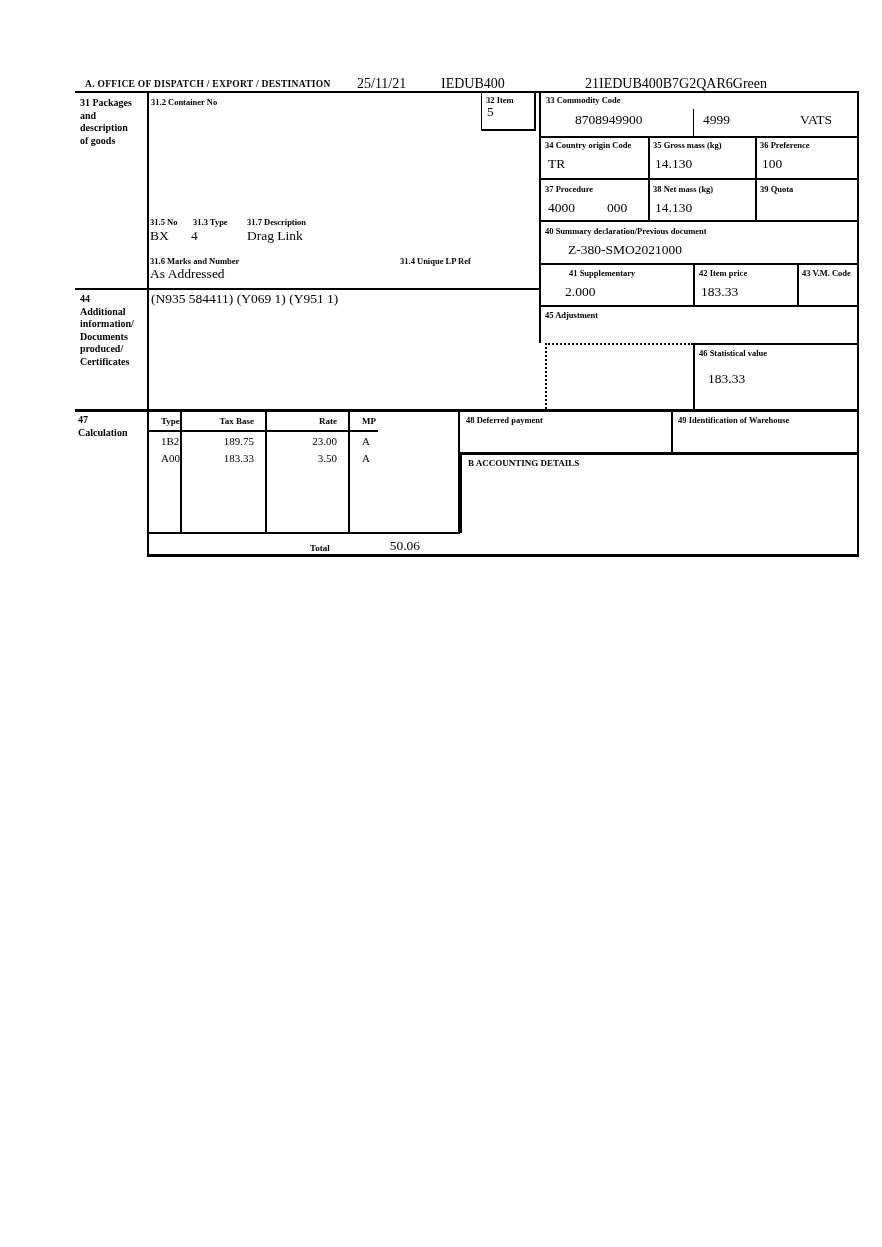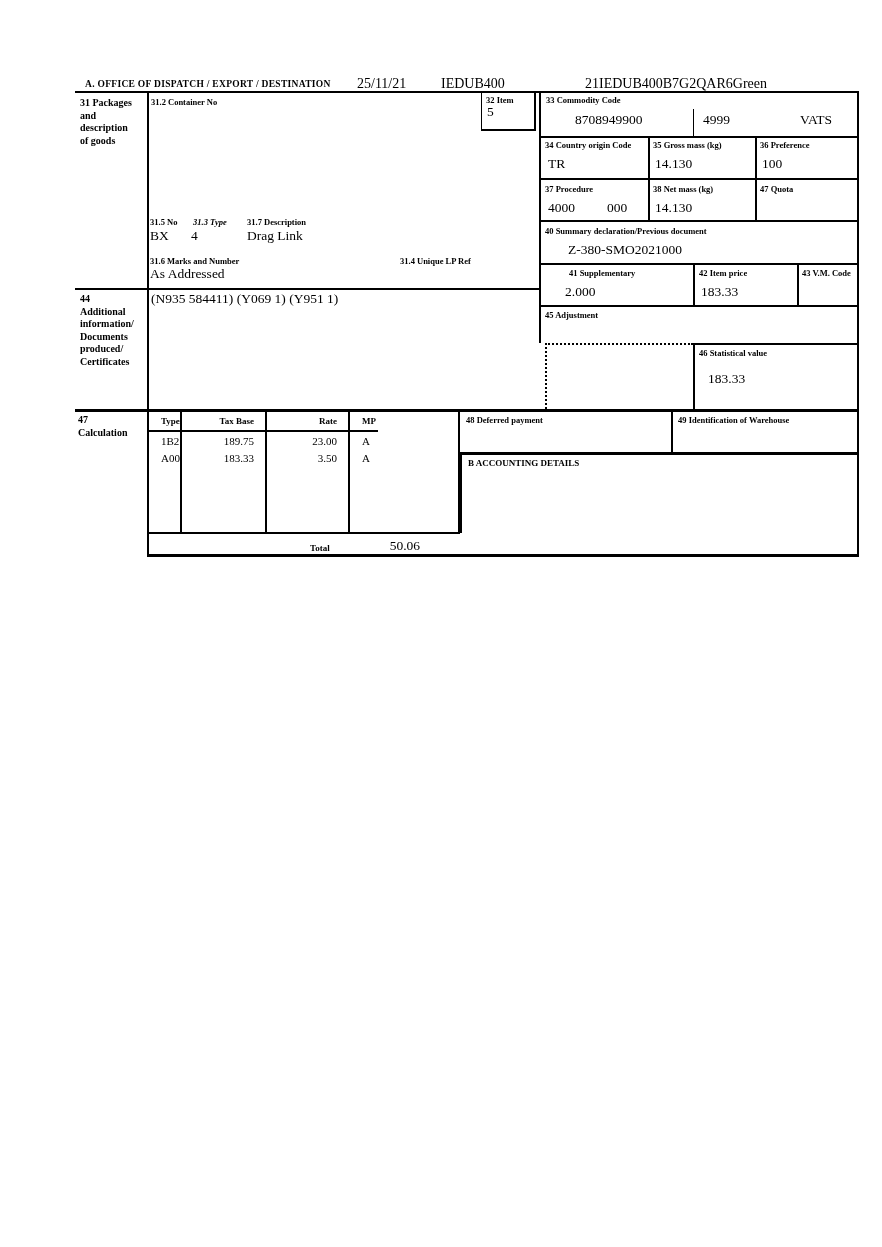--- a/index.html
+++ b/index.html
@@ -49,21 +49,21 @@
 
   <div class="stack" style="left:80px;top:97px;">
     <span>31 Packages</span>
     <span>and</span>
     <span>description</span>
     <span>of goods</span>
   </div>
 
   <div class="abs lbl-sm" style="left:151px;top:97px;">31.2 Container No</div>
   <div class="abs lbl-sm" style="left:150px;top:217px;">31.5 No</div>
-  <div class="abs lbl-sm" style="left:193px;top:217px;font-style:italic;">31.3 Type</div>
+  <div class="abs lbl-sm" style="left:193px;top:217px;">31.3 Type</div>
   <div class="abs lbl-sm" style="left:247px;top:217px;">31.7 Description</div>
   <div class="abs val" style="left:150px;top:228px;">BX</div>
   <div class="abs val" style="left:191px;top:228px;">4</div>
   <div class="abs val" style="left:247px;top:228px;">Drag Link</div>
   <div class="abs lbl-sm" style="left:150px;top:256px;">31.6 Marks and Number</div>
   <div class="abs lbl-sm" style="left:400px;top:256px;">31.4 Unique LP Ref</div>
   <div class="abs val" style="left:150px;top:266px;">As Addressed</div>
 
   <div class="ln" style="left:539px;top:136px;width:319px;border-top:2px solid #000;"></div>
   <div class="ln" style="left:693px;top:109px;height:27px;border-left:1px solid #000;"></div>
@@ -80,21 +80,21 @@
   <div class="abs val" style="left:548px;top:156px;">TR</div>
   <div class="abs lbl-sm" style="left:653px;top:140px;">35 Gross mass (kg)</div>
   <div class="abs val" style="left:655px;top:156px;">14.130</div>
   <div class="abs lbl-sm" style="left:760px;top:140px;">36 Preference</div>
   <div class="abs val" style="left:762px;top:156px;">100</div>
   <div class="abs lbl-sm" style="left:545px;top:184px;">37 Procedure</div>
   <div class="abs val" style="left:548px;top:200px;">4000</div>
   <div class="abs val" style="left:607px;top:200px;">000</div>
   <div class="abs lbl-sm" style="left:653px;top:184px;">38 Net mass (kg)</div>
   <div class="abs val" style="left:655px;top:200px;">14.130</div>
-  <div class="abs lbl-sm" style="left:760px;top:184px;">47 Quota</div>
+  <div class="abs lbl-sm" style="left:760px;top:184px;">39 Quota</div>
 
   <div class="ln" style="left:539px;top:263px;width:319px;border-top:2px solid #000;"></div>
   <div class="abs lbl-sm" style="left:545px;top:226px;">40 Summary declaration/Previous document</div>
   <div class="abs val" style="left:568px;top:242px;">Z-380-SMO2021000</div>
 
   <div class="ln" style="left:539px;top:305px;width:319px;border-top:2px solid #000;"></div>
   <div class="ln" style="left:693px;top:263px;height:42px;border-left:2px solid #000;"></div>
   <div class="ln" style="left:797px;top:263px;height:42px;border-left:2px solid #000;"></div>
   <div class="abs lbl-sm" style="left:569px;top:268px;">41 Supplementary</div>
   <div class="abs val" style="left:565px;top:284px;">2.000</div>

